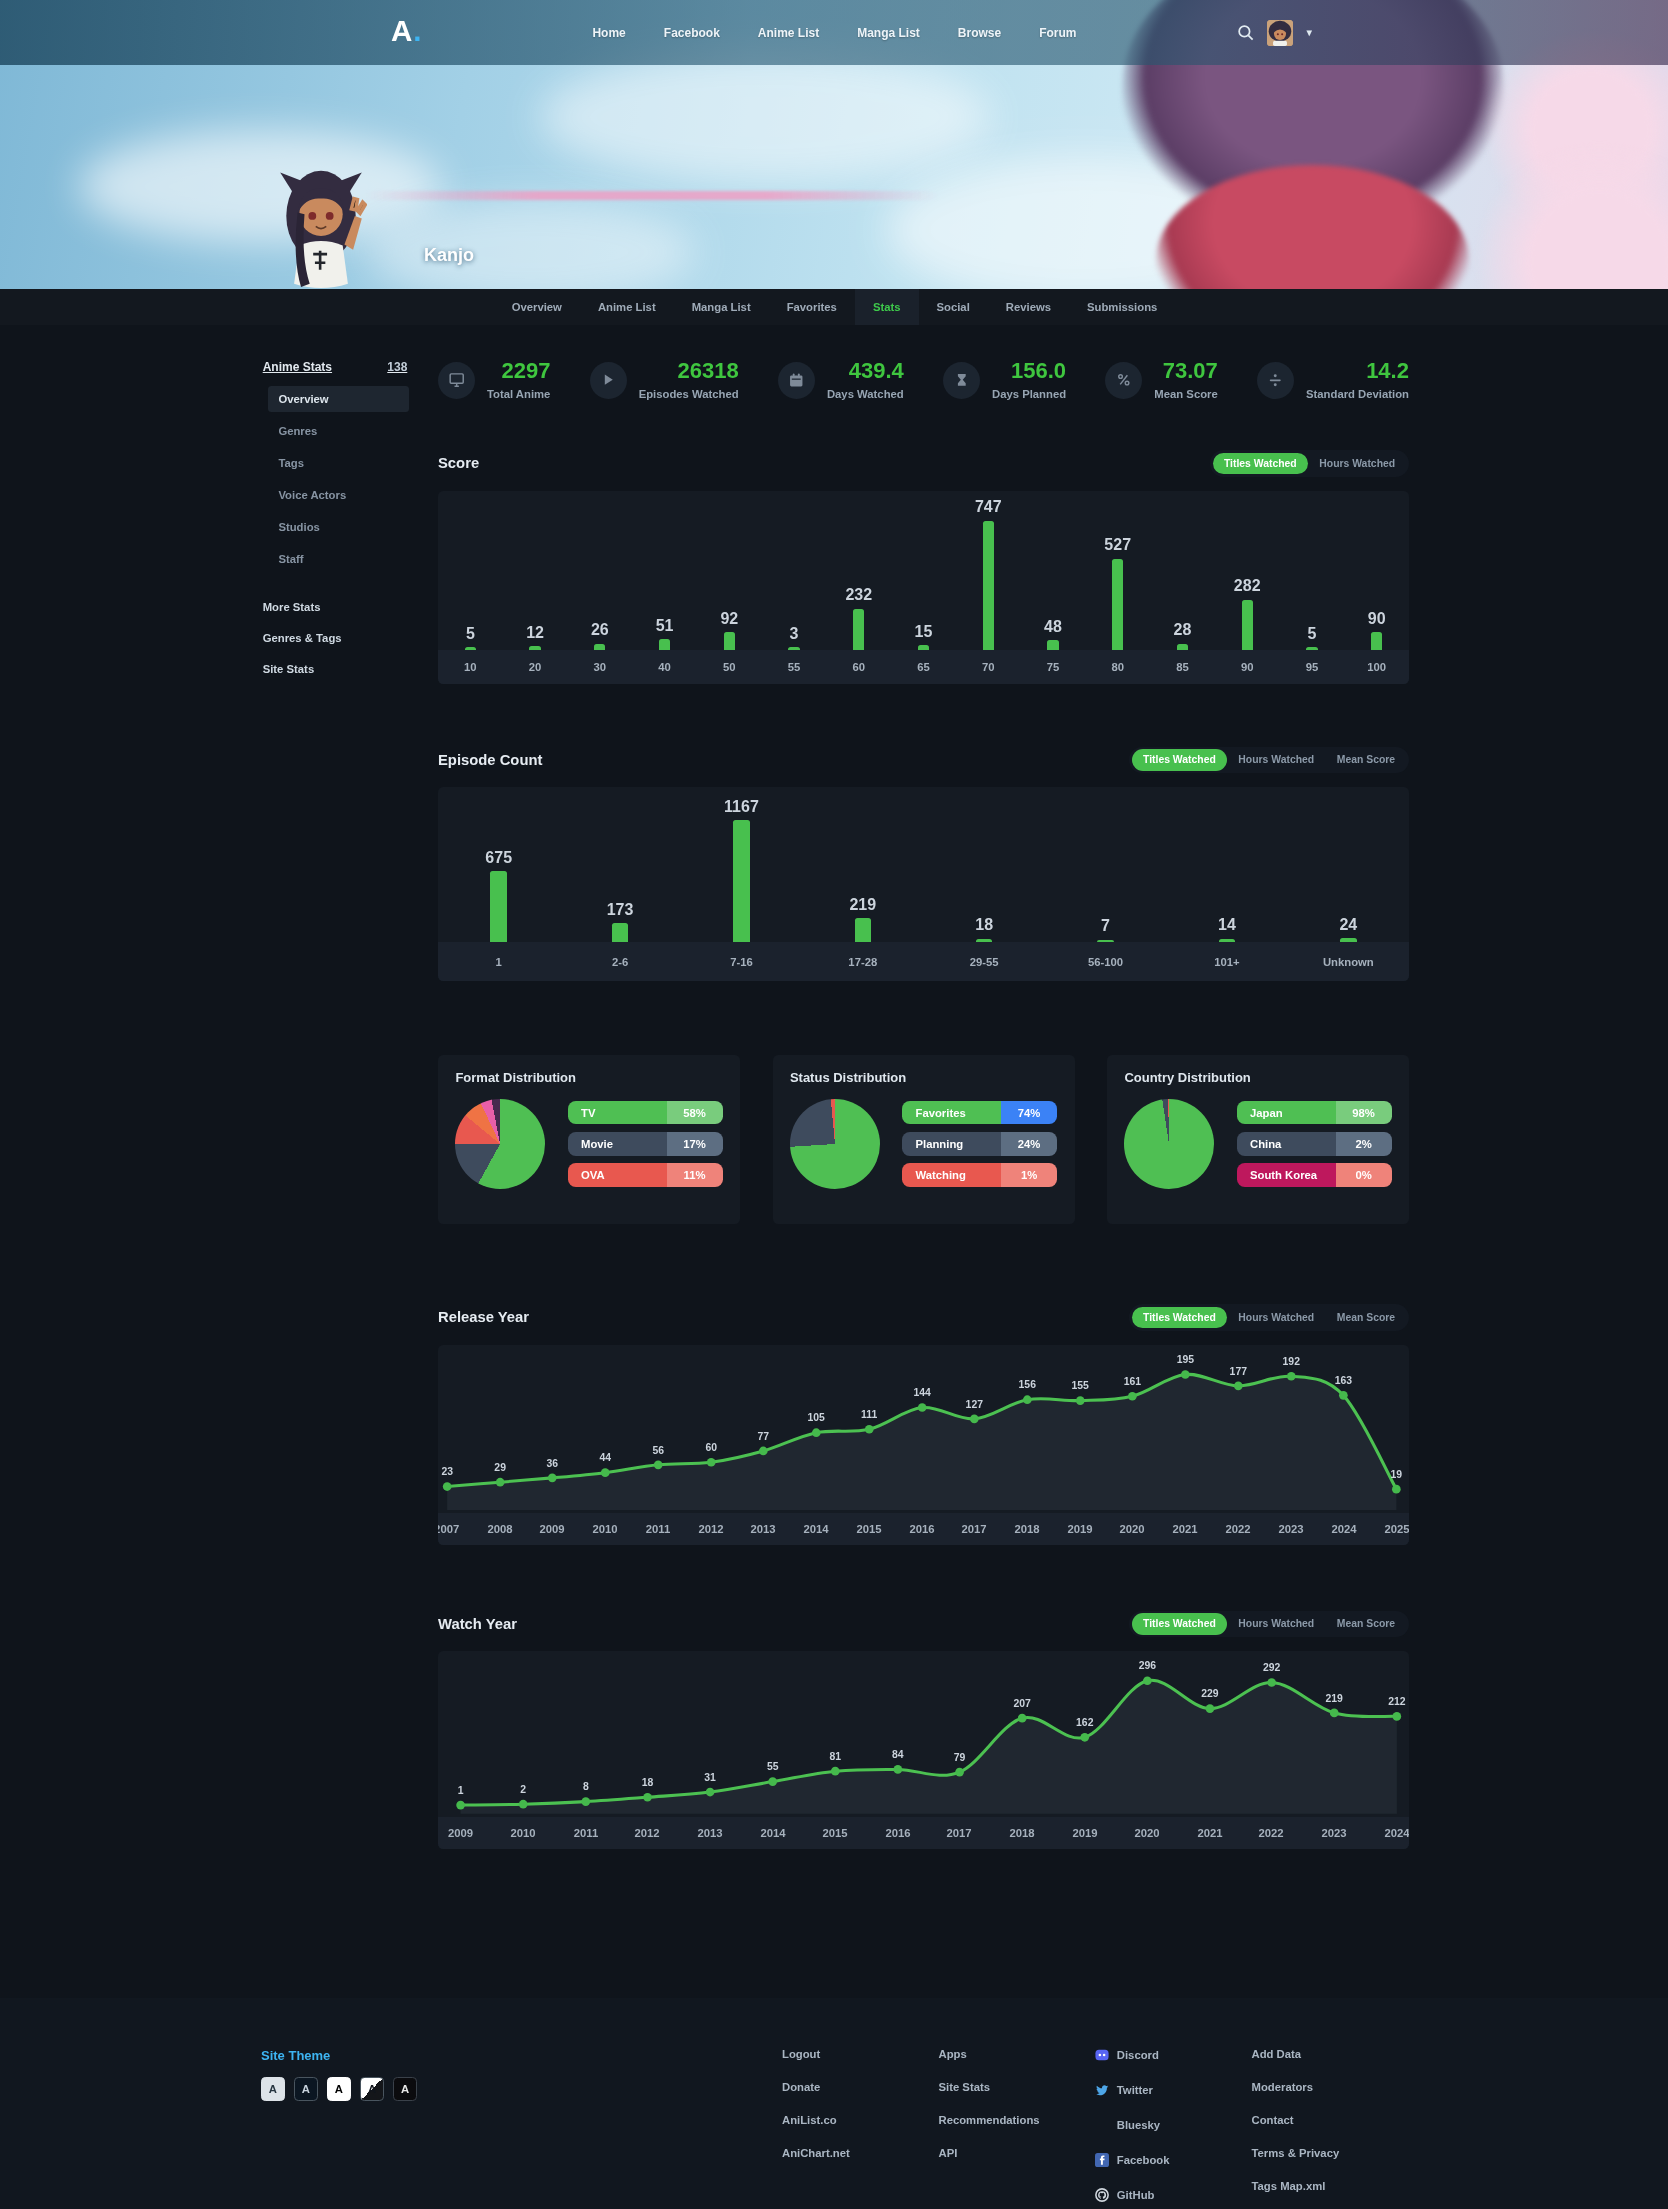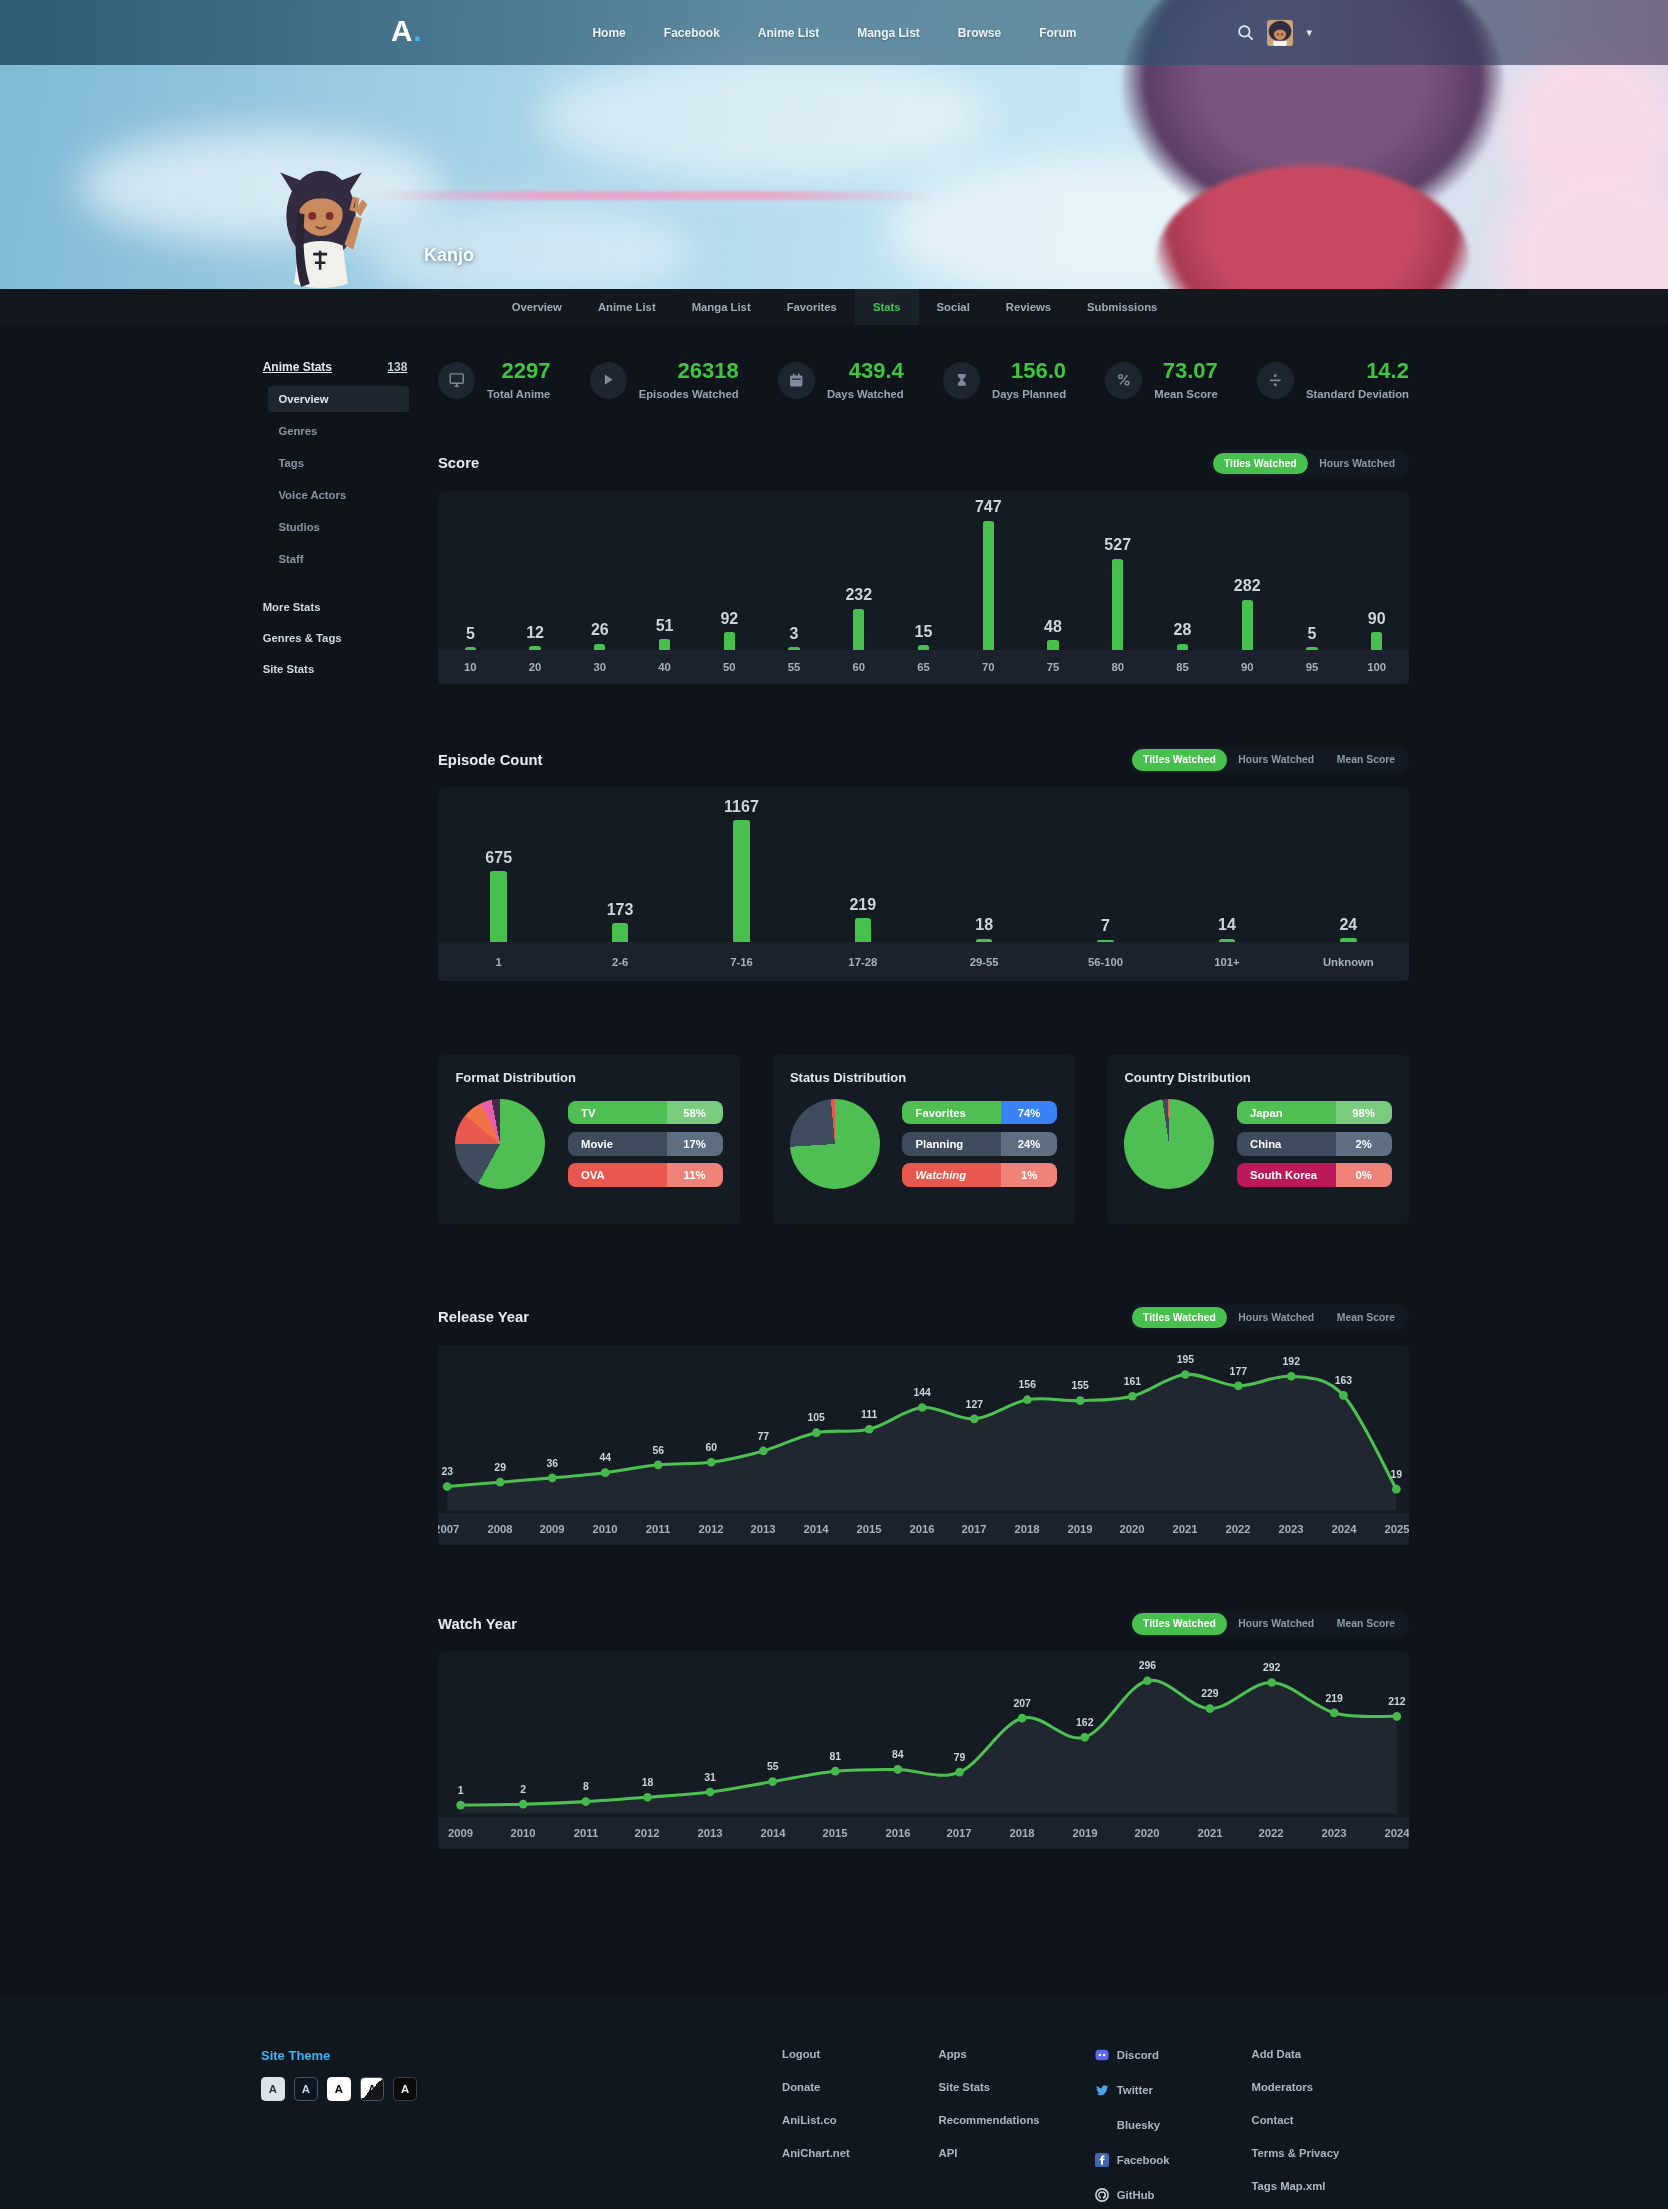--- a/index.html
+++ b/index.html
@@ -478,21 +478,21 @@
             <div class="legend">
               <div class="legend-row">
                 <div class="legend-label" style="background: rgb(79, 191, 83);">Favorites</div>
                 <div class="legend-pct" style="background: #3b82f6;">74%</div>
               </div>
               <div class="legend-row">
                 <div class="legend-label" style="background: rgb(62, 75, 93);">Planning</div>
                 <div class="legend-pct" style="background: rgb(93, 110, 130);">24%</div>
               </div>
               <div class="legend-row">
-                <div class="legend-label" style="background: rgb(232, 88, 79); font-style: italic;">Watching</div>
+                <div class="legend-label" style="background: rgb(232, 88, 79);">Watching</div>
                 <div class="legend-pct" style="background: rgb(239, 131, 122);">1%</div>
               </div>
             </div>
           </div>
         </div>
         <div class="pie-card">
           <div class="pie-title">Country Distribution</div>
           <div class="pie-body">
             <div class="pie" style="background: conic-gradient(rgb(79, 191, 83) 0%, rgb(79, 191, 83) 97.6%, rgb(62, 75, 93) 97.6%, rgb(62, 75, 93) 99.7%, rgb(232, 88, 79) 99.7%, rgb(232, 88, 79) 100%, rgb(79, 191, 83) 100%, rgb(79, 191, 83) 100%);"></div>
             <div class="legend">

